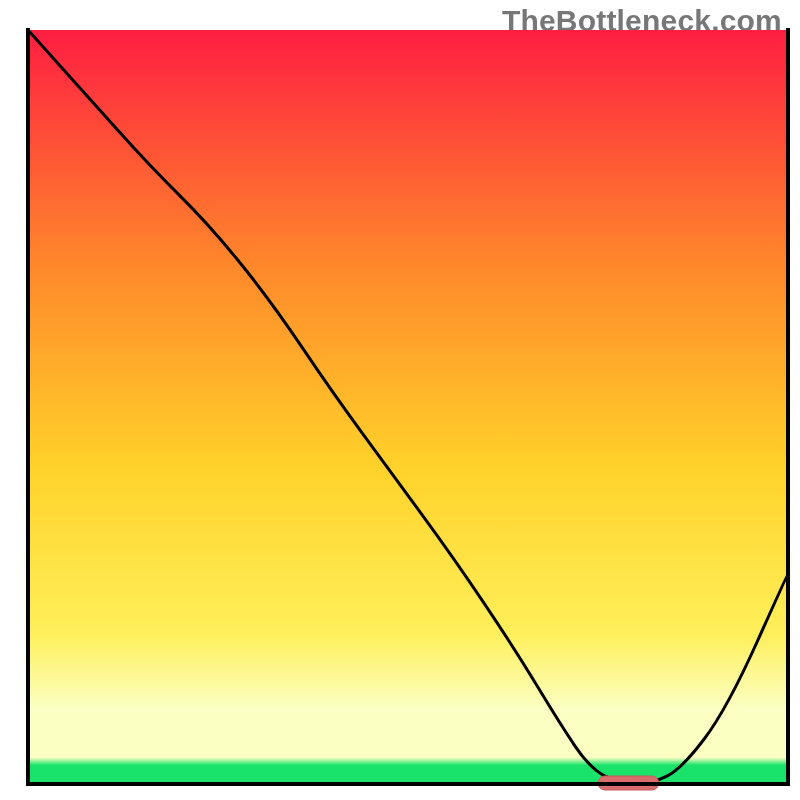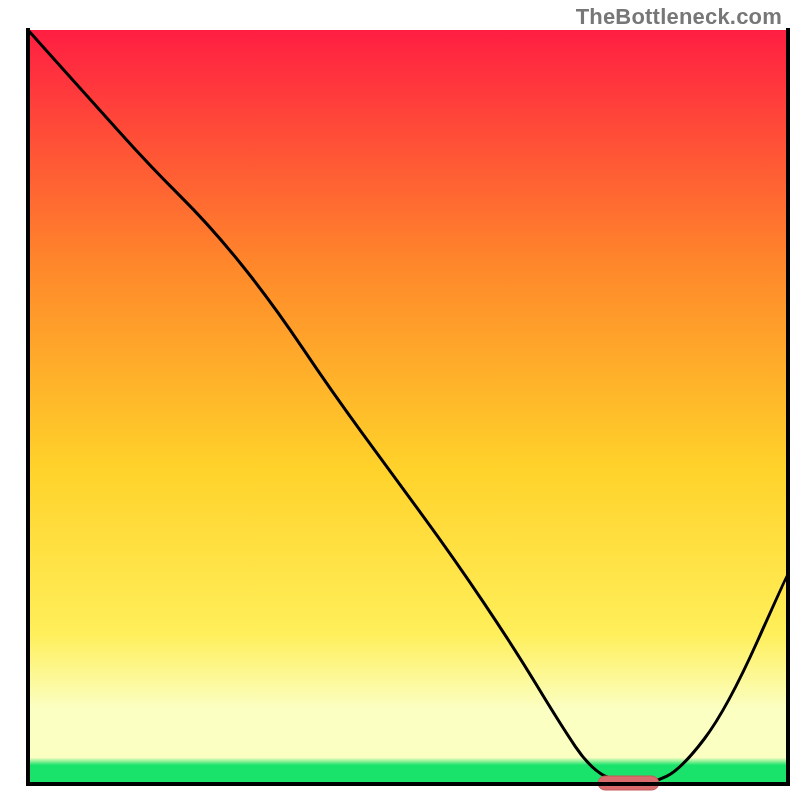--- a/index.html
+++ b/index.html
@@ -12,21 +12,21 @@
   }
   .stage {
     position: relative;
     width: 800px;
     height: 800px;
   }
   .watermark {
     position: absolute;
     top: 4px;
     right: 18px;
-    font-size: 22px;
+    font-size: 30px;
     font-weight: 600;
     color: #777;
     letter-spacing: 0.2px;
   }
   svg {
     position: absolute;
     left: 0;
     top: 0;
   }
 </style>

